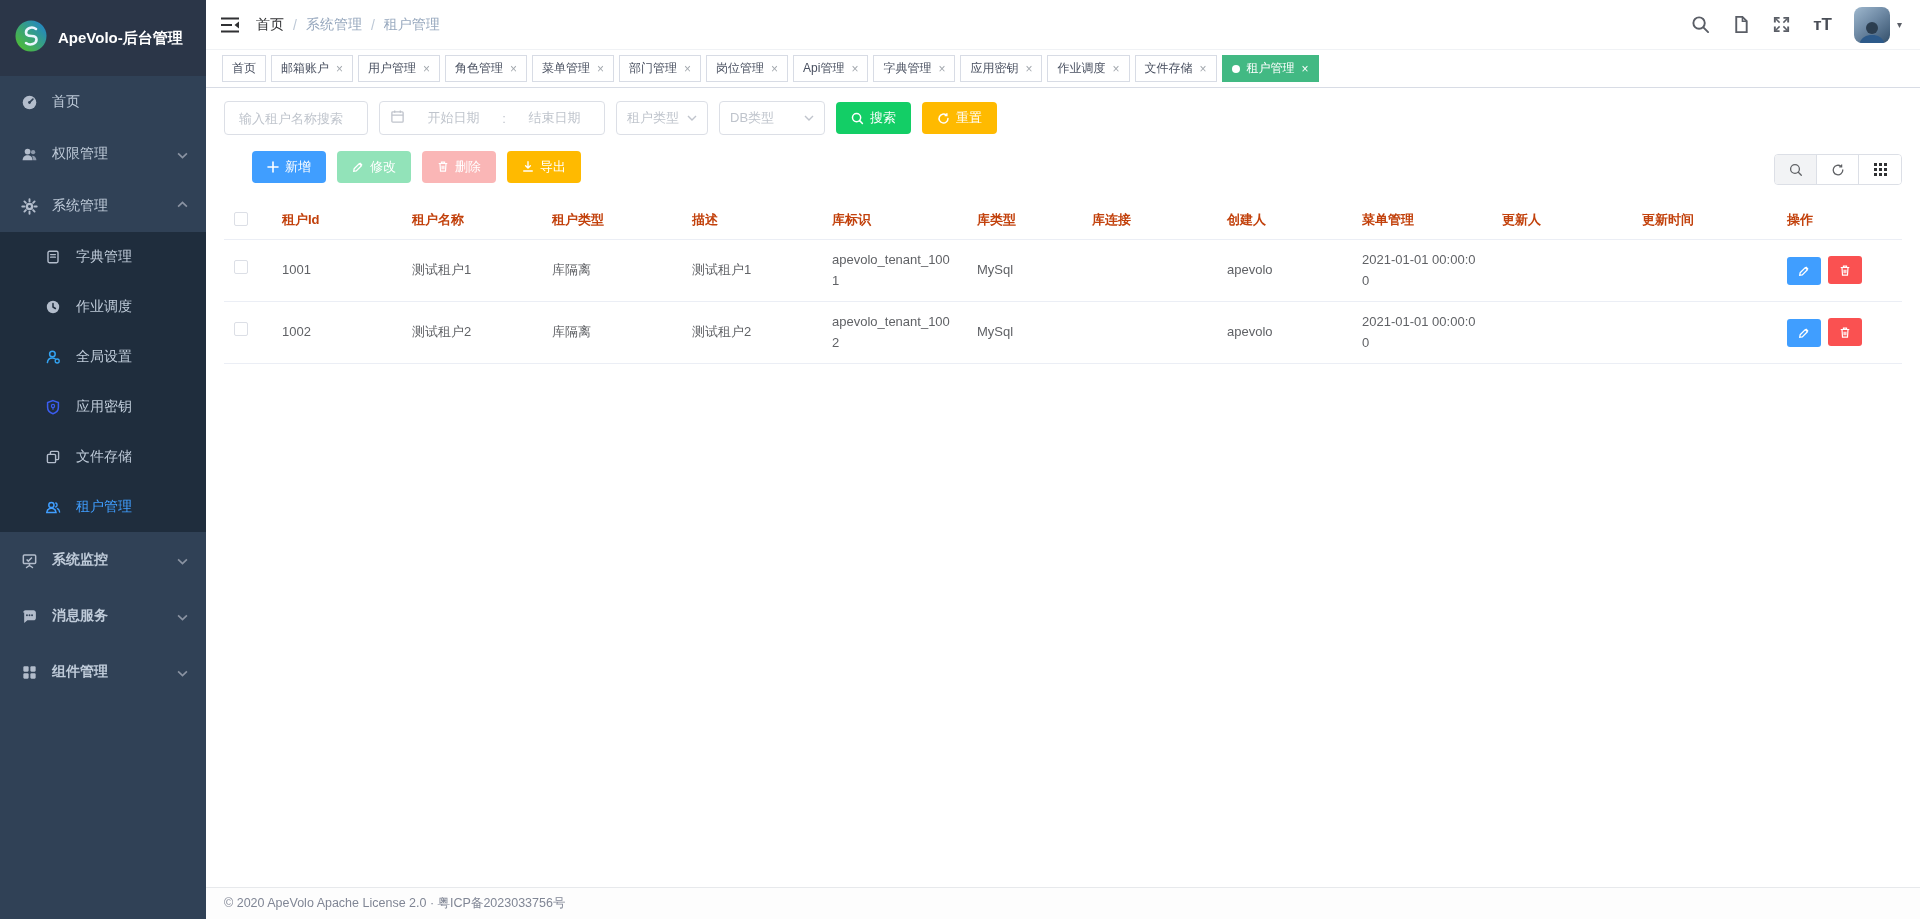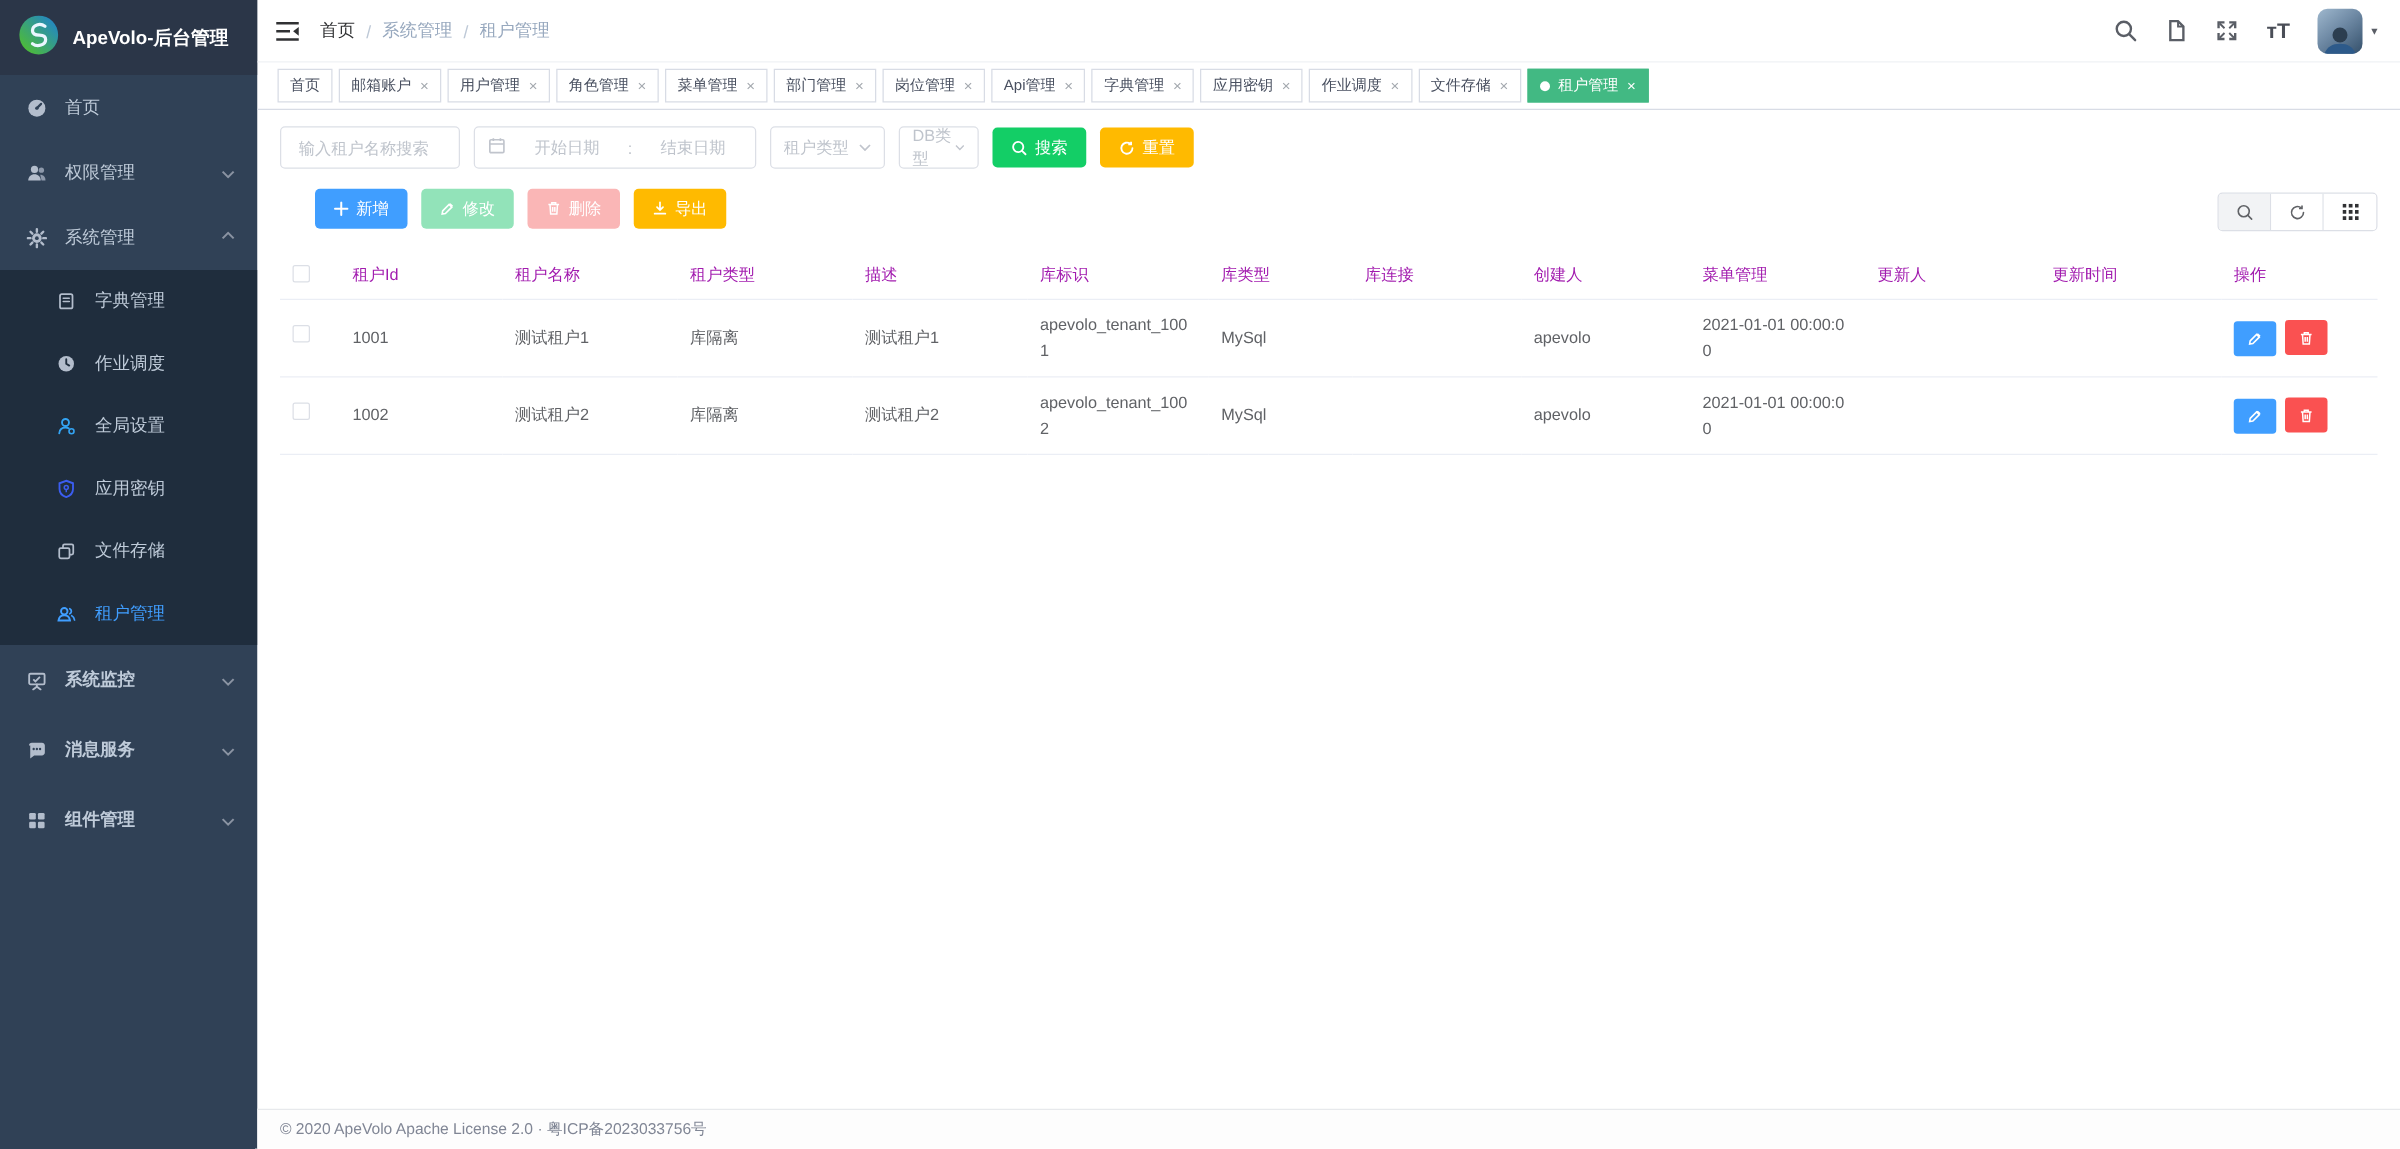--- a/index.html
+++ b/index.html
@@ -6,21 +6,21 @@
   html,body { margin:0; padding:0; }
   body {
     width:1920px; height:919px; overflow:hidden;
     font-family:"Liberation Sans", sans-serif;
     background:#fff; color:#606266;
   }
   .page { display:flex; width:100%; height:100%; }
 
   
   .sidebar { width:206px; flex-shrink:0; background:#304156; display:flex; flex-direction:column; }
-  .logo { height:60px; display:flex; align-items:center; gap:10px; padding:0 14px; background:#2b3648; cursor:pointer; }
+  .logo { height:76px; display:flex; align-items:center; gap:10px; padding:0 14px; background:#2b3648; cursor:pointer; }
   .logo-text { color:#fff; font-weight:bold; font-size:15px; white-space:nowrap; }
   .menu { flex:1; }
   .menu-item { height:52px; display:flex; align-items:center; padding:0 20px; font-size:14px; color:#bfcbd9; cursor:pointer; position:relative; }
   .menu-item.tall { height:56px;font-weight:bold; }
   .menu-item .mi { width:18px; margin-right:14px; display:flex; justify-content:center; align-items:center; }
   .menu-item .chev { position:absolute; right:18px; top:50%; transform:translateY(-50%); }
   .menu-item .chev.up { transform:translateY(-50%) rotate(180deg); }
   .submenu { background:#1f2d3d; }
   .submenu .menu-item { padding-left:44px; height:50px; }
   .menu-item.active { color:#409eff; }
@@ -56,40 +56,40 @@
 
   .filter-row { display:flex; align-items:center; gap:11px; margin:3px 0 13px; }
   .f-box { height:34px; border:1px solid #dcdfe6; border-radius:4px; background:#fff; display:flex; align-items:center; font-size:13px; color:#bfc4cc; }
   .f-input { width:144px; padding:0 12px; }
   .f-input input { border:none; outline:none; width:100%; font-size:13px; font-family:inherit; color:#606266; background:transparent; }
   .f-input input::placeholder { color:#bfc4cc; }
   .daterange { width:226px; padding:0 10px; gap:9px; cursor:pointer; }
   .daterange .dr-txt { flex:1; text-align:center; }
   .select { justify-content:space-between; padding:0 10px; cursor:pointer; }
   .sel-tenant { width:92px; }
-  .sel-db { width:64px; }
+  .sel-db { width:106px; }
 
   .btn { height:32px; border:none; border-radius:4px; color:#fff; font-size:13px; font-family:inherit; display:inline-flex; align-items:center; gap:6px; padding:0 15px; cursor:pointer; }
   .btn-search { background:#13ce66; }
   .btn-reset { background:#ffba00; }
   .btn-add { background:#409eff; }
   .btn-edit { background:#92e3b9; }
   .btn-del { background:#fab6b6; }
   .btn-export { background:#ffba00; }
 
   .toolbar-row { display:flex; justify-content:space-between; align-items:center; margin-bottom:16px;margin-left:28px; }
   .toolbar-left { display:flex; gap:11px; }
   .mini-group { display:flex; border:1px solid #dcdfe6; border-radius:4px; overflow:hidden; margin-top:6px; }
   .mini-btn { width:42px; height:29px; background:#fff; display:flex; align-items:center; justify-content:center; cursor:pointer; border-right:1px solid #dcdfe6; color:#606266; }
   .mini-btn:last-child { border-right:none; }
   .mini-btn.pressed { background:#f2f3f5; }
 
   
   table { width:100%; border-collapse:collapse; table-layout:fixed; font-size:13px; }
-  th { color:#a21caf; font-weight:normal; text-align:left; padding:10px 10px; border-bottom:1px solid #ebeef5; height:37px; }
+  th { color:#c2410c; font-weight:bold; text-align:left; padding:10px 10px; border-bottom:1px solid #ebeef5; height:37px; }
   td { color:#606266; text-align:left; padding:8px 10px; border-bottom:1px solid #ebeef5; height:62px; word-break:break-all; line-height:1.6; }
   th.c-op, td.c-op { text-align:left; }
   .checkbox { width:14px; height:14px; border:1px solid #dcdfe6; border-radius:2px; background:#fff; display:inline-block; cursor:pointer; }
   .row-btn { width:34px; height:28px; border:none; border-radius:3px; color:#fff; display:inline-flex; align-items:center; justify-content:center; cursor:pointer; }
   .row-edit { background:#409eff; margin-right:7px; }
   .row-del { background:#fa5151; }
 
   
   .pagination { display:flex; align-items:center; margin-top:15px; font-size:13px; color:#606266; }
   .pg-total { margin-right:14px; }

